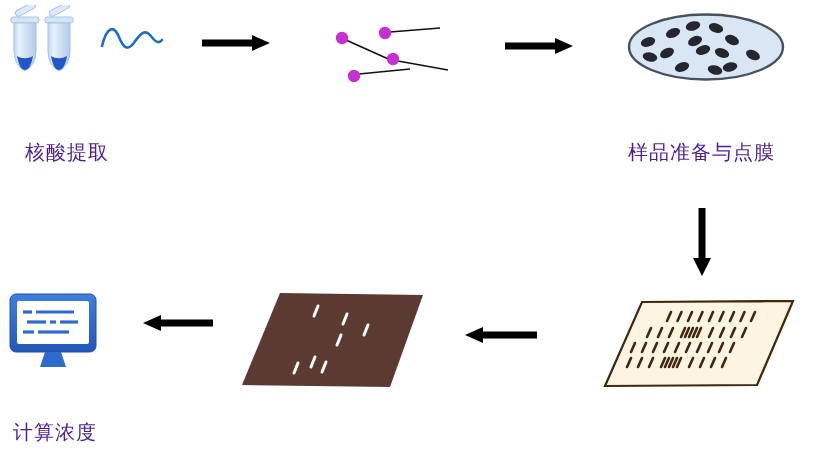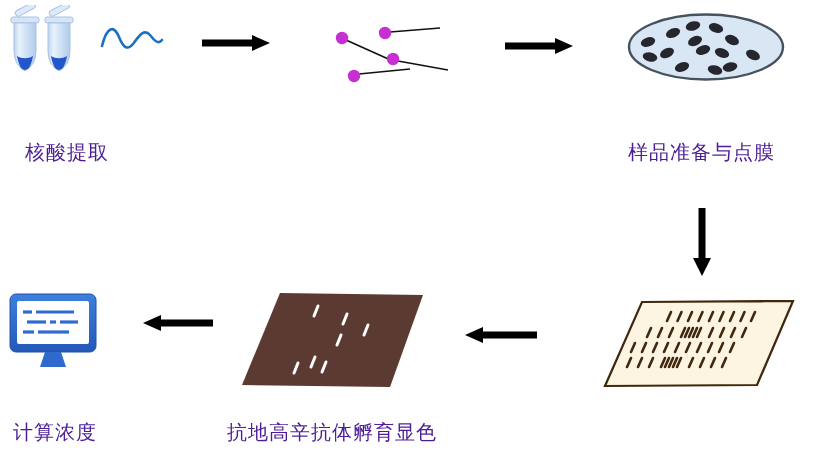--- a/index.html
+++ b/index.html
@@ -205,15 +205,14 @@
           <line x1="42" y1="30" x2="48" y2="30"></line>
           <line x1="52" y1="30" x2="70" y2="30"></line>
         <line x1="15" y1="40" x2="26" y2="40"></line>
           <line x1="30" y1="40" x2="61" y2="40"></line>
       </g>
       <polygon points="37,60 53,60 58,75 32,75" fill="#2e6acc"></polygon>
     </svg>
   </div>
 
   <span class="lbl" style="left:13px;top:420px;">计算浓度</span>
-  <span class="lbl" style="left:227px;top:420px;">抗地高辛抗体孵育显色</span>
 
 </div>
 
 </body></html>

